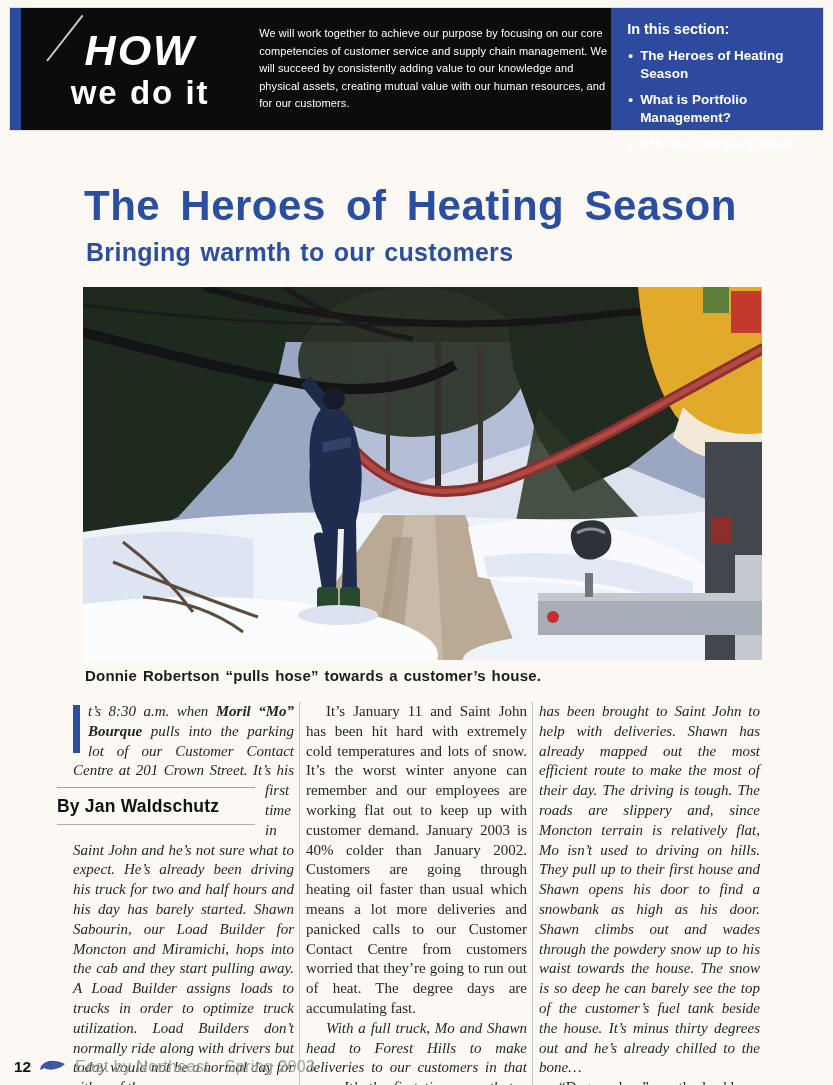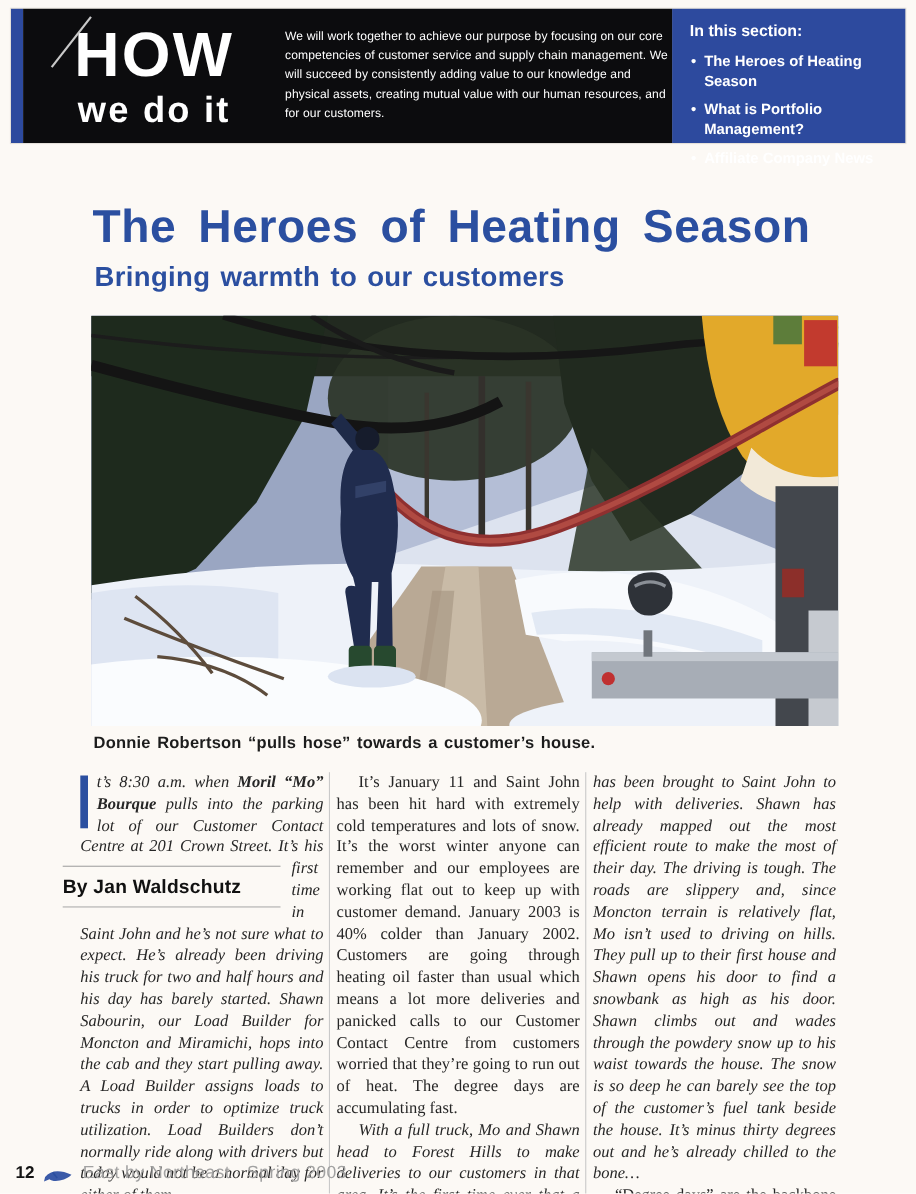--- a/index.html
+++ b/index.html
@@ -12,21 +12,21 @@
     position:relative; width:833px; height:1085px;
     background:#fcf9f5; overflow:hidden;
   }
 
   
   .header { position:absolute; left:10px; top:8px; width:813px; height:122px; display:flex; box-shadow:0 0 0 1px #e4e0da; }
   .header-accent { width:13px; background:#2d4a9e; }
   .header-main { flex:1; background:#0c0c0e; position:relative; display:flex; align-items:center; color:#fff; }
   .slash { position:absolute; left:26px; top:52px; width:58px; height:2px; background:#c9c9c9; transform:rotate(-52deg); transform-origin:left center; }
   .logo-block { width:238px; text-align:center; line-height:1; }
-  .logo-how { font-size:57px; font-weight:bold; letter-spacing:2px; }
+  .logo-how { font-size:43px; font-weight:bold; letter-spacing:2px;font-style:italic; }
   .logo-sub { font-size:33px; font-weight:bold; letter-spacing:2px; margin-top:4px; }
   .mission { width:352px; font-size:11px; line-height:1.6; letter-spacing:0.1px; }
   .header-section { width:243px; background:#2d4a9e; color:#fff; box-sizing:border-box; padding:13px 12px 10px 16px; }
   .section-title { font-size:14.5px; font-weight:bold; margin-bottom:10px; }
   .section-item { font-size:13.5px; font-weight:bold; line-height:1.3; margin-bottom:9px; padding-left:13px; position:relative; }
   .section-item::before { content:"•"; position:absolute; left:1px; top:0; }
 
   
   .article-title { position:absolute; left:84px; top:182px; font-size:42px; font-weight:bold; color:#2b4fa0; letter-spacing:0.5px; word-spacing:8px; white-space:nowrap; }
   .article-subtitle { position:absolute; left:86px; top:238px; font-size:25px; font-weight:bold; color:#2b4fa0; letter-spacing:0.3px; word-spacing:2px; white-space:nowrap; }
@@ -45,21 +45,21 @@
   .indent { text-indent:20px; }
   .dropbar { float:left; width:7px; height:48px; background:#2b4fa0; margin:3px 8px 2px 0; }
   .byline-box {
     float:left; width:198px; margin:6px 10px 2px -16px; padding:7px 0 6px;
     border-top:1px solid #a3a3a3; border-bottom:1px solid #adadad;
     font-family:"Liberation Sans", sans-serif; font-style:normal; font-weight:bold;
     font-size:17.5px; color:#111; text-align:left; letter-spacing:0.2px; text-indent:0;
   }
 
   
-  .footer { position:absolute; left:14px; top:1058px; display:flex; align-items:flex-end; }
+  .footer { position:absolute; left:14px; top:1058px; display:flex; align-items:flex-start; }
   .page-num { font-weight:bold; font-size:15.5px; color:#141414; margin-right:7px; }
   .pub-logo { margin-right:7px; line-height:0; }
   .pub-name { font-size:16px; color:#a2a2a2; letter-spacing:0.4px; }
 </style>
 </head>
 <body>
 
 <div class="page">
 
   <div class="header">

